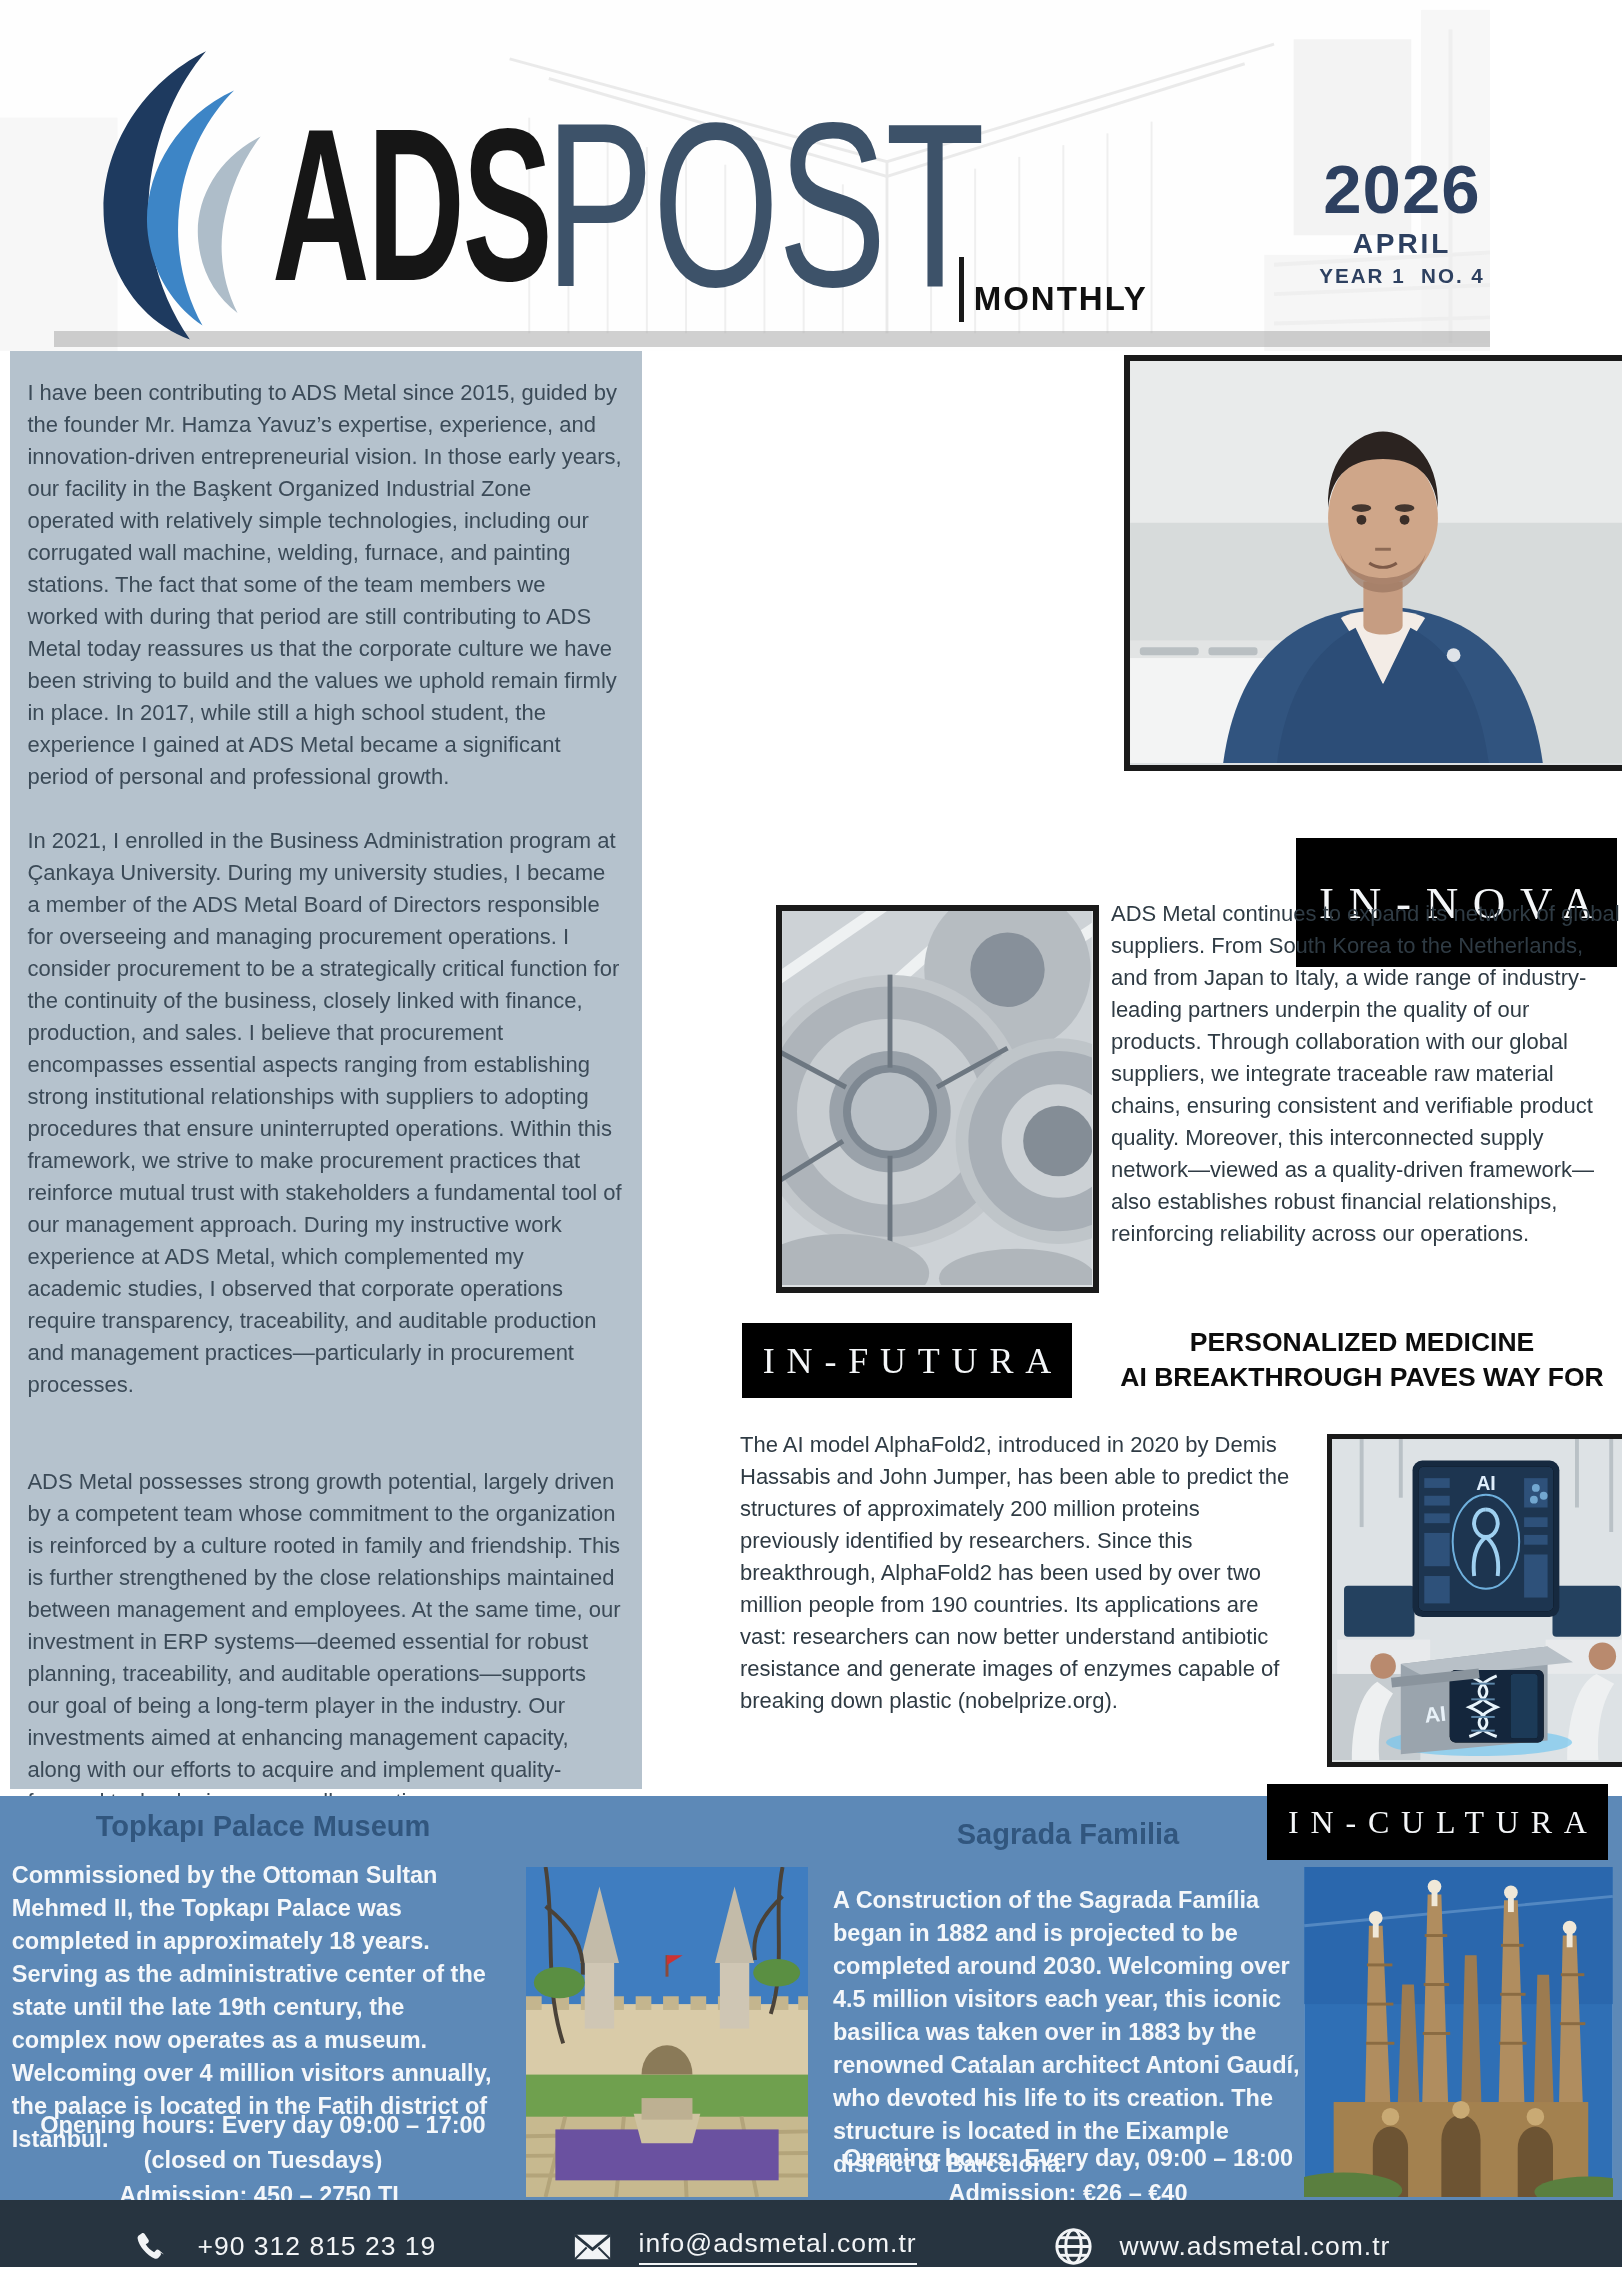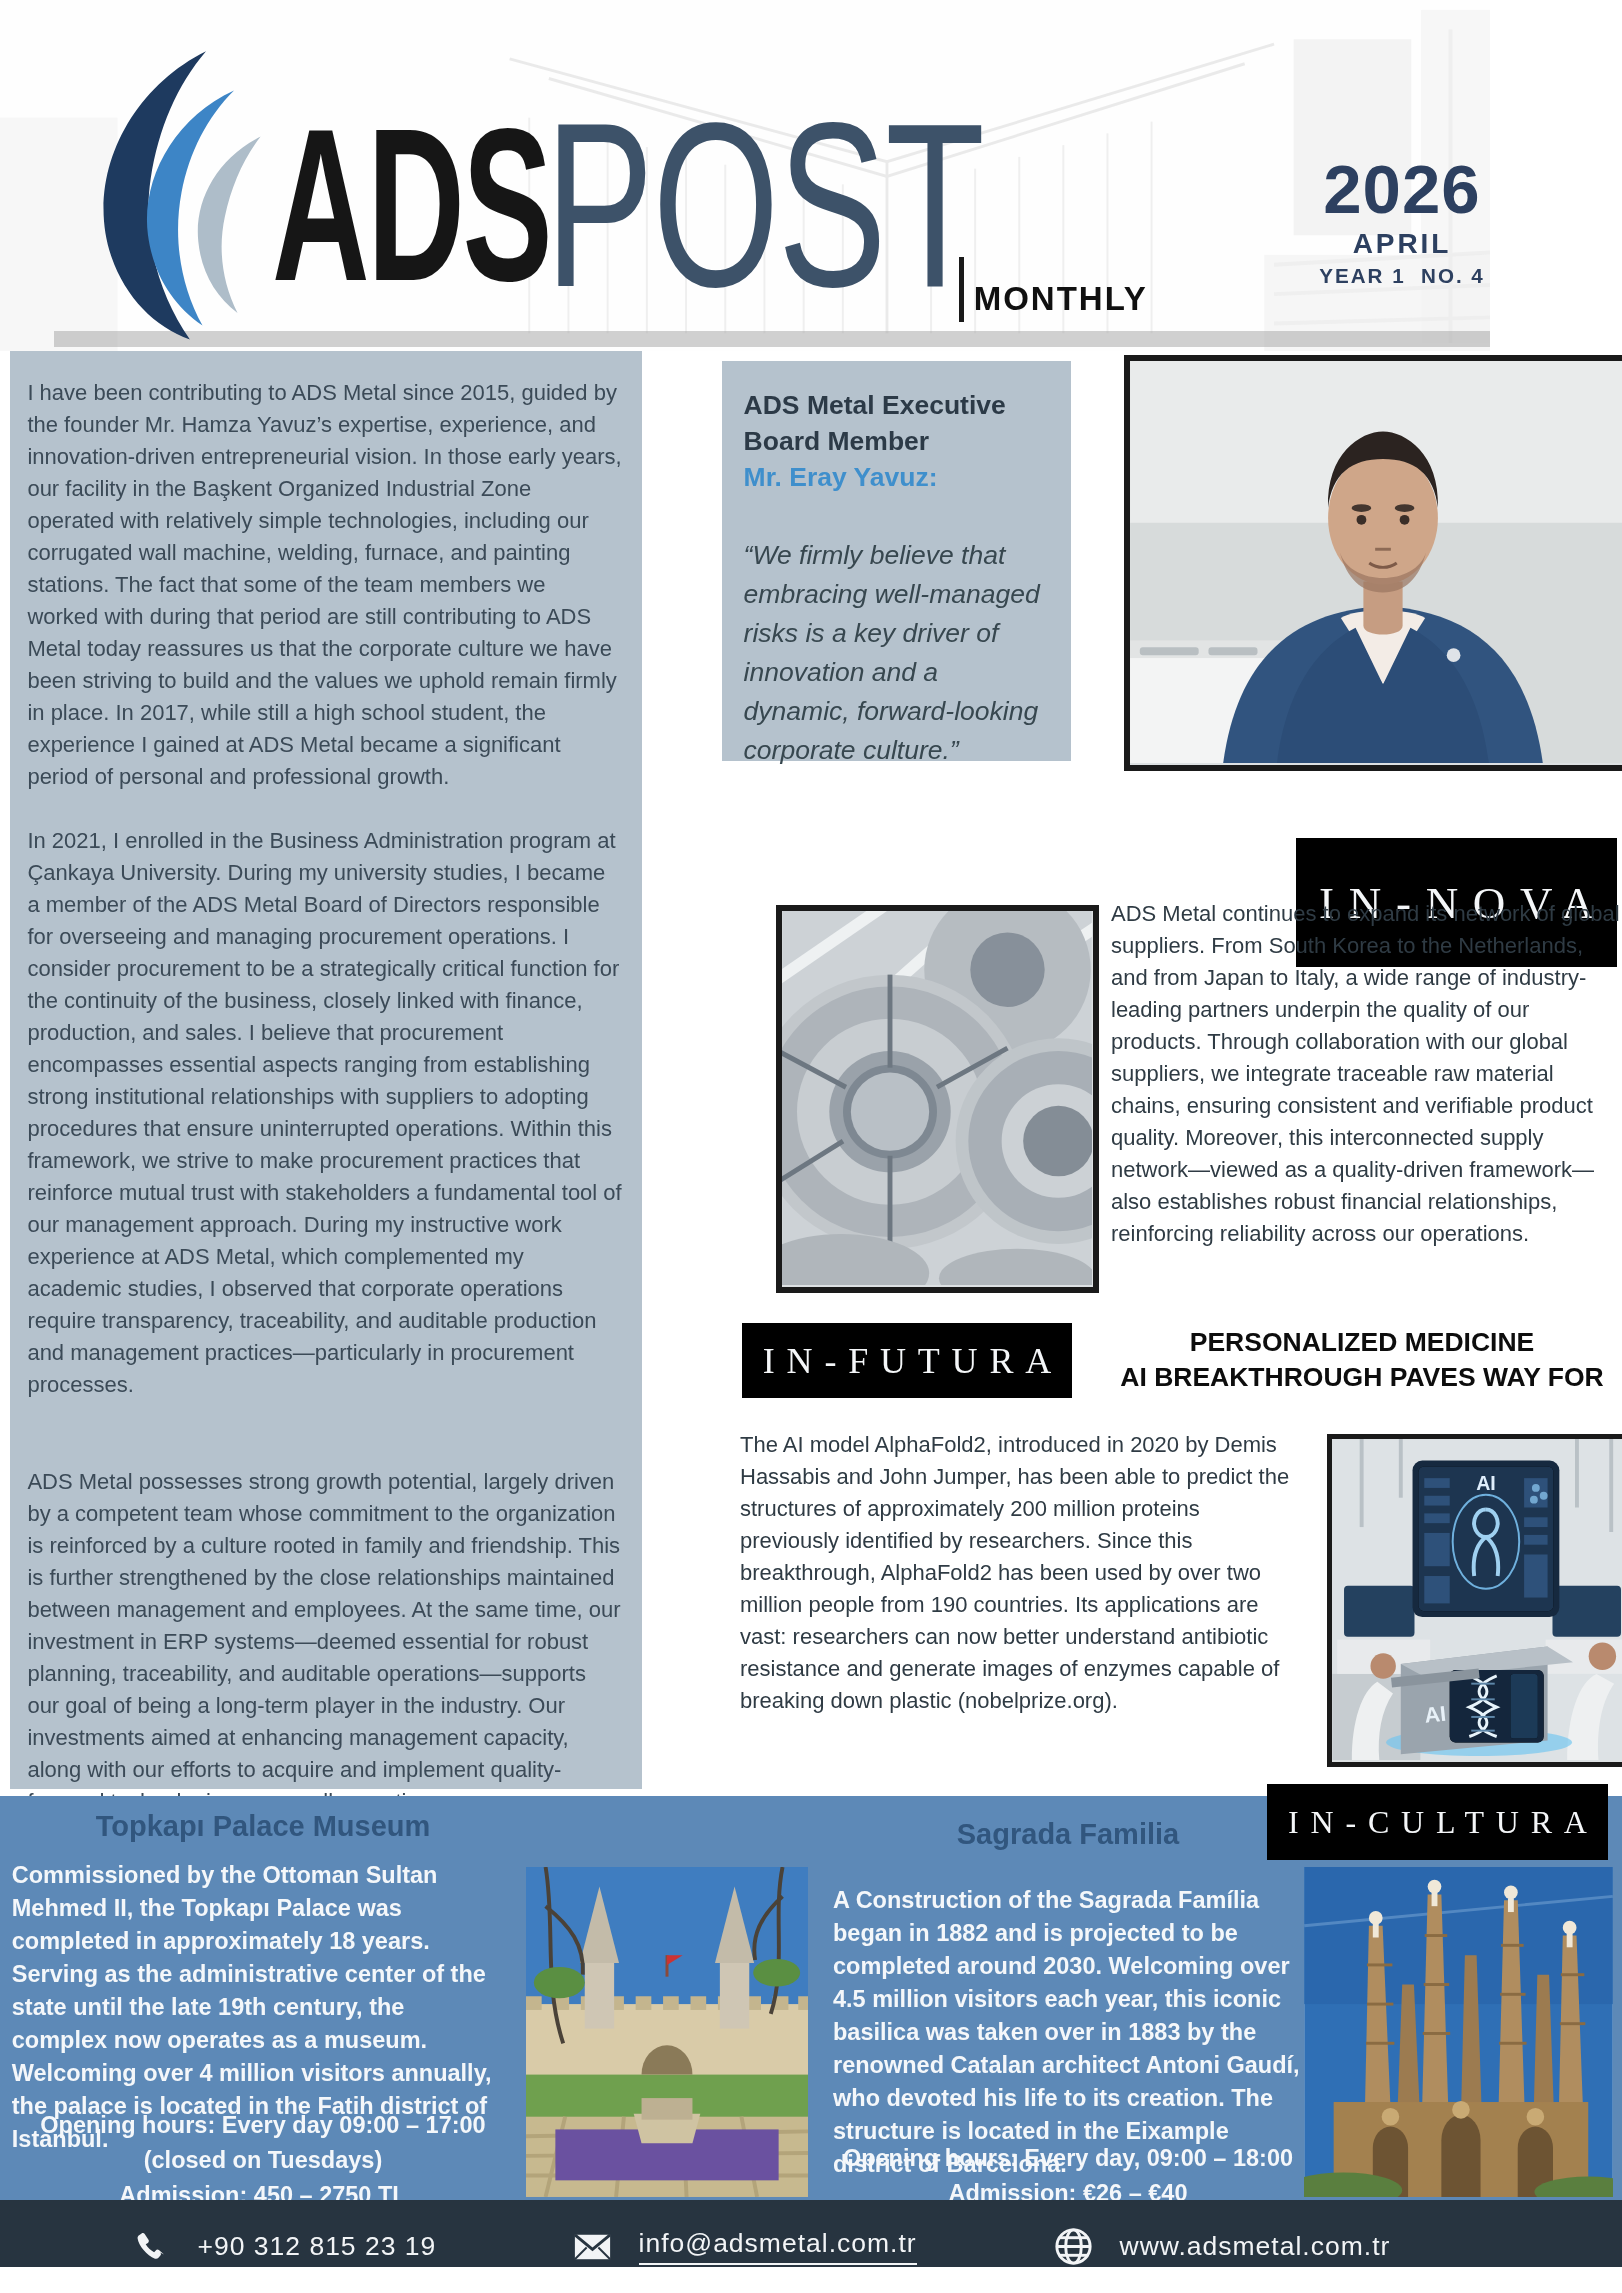--- a/index.html
+++ b/index.html
@@ -143,26 +143,20 @@
       <div class="date-issue">YEAR 1  NO. 4</div>
     </div>
   </div>
 
   <div class="left-panel">
     <p>I have been contributing to ADS Metal since 2015, guided by the founder Mr. Hamza Yavuz’s expertise, experience, and innovation-driven entrepreneurial vision. In those early years, our facility in the Başkent Organized Industrial Zone operated with relatively simple technologies, including our corrugated wall machine, welding, furnace, and painting stations. The fact that some of the team members we worked with during that period are still contributing to ADS Metal today reassures us that the corporate culture we have been striving to build and the values we uphold remain firmly in place. In 2017, while still a high school student, the experience I gained at ADS Metal became a significant period of personal and professional growth.</p>
     <p>In 2021, I enrolled in the Business Administration program at Çankaya University. During my university studies, I became a member of the ADS Metal Board of Directors responsible for overseeing and managing procurement operations. I consider procurement to be a strategically critical function for the continuity of the business, closely linked with finance, production, and sales. I believe that procurement encompasses essential aspects ranging from establishing strong institutional relationships with suppliers to adopting procedures that ensure uninterrupted operations. Within this framework, we strive to make procurement practices that reinforce mutual trust with stakeholders a fundamental tool of our management approach. During my instructive work experience at ADS Metal, which complemented my academic studies, I observed that corporate operations require transparency, traceability, and auditable production and management practices—particularly in procurement processes.</p>
     <p class="p3">ADS Metal possesses strong growth potential, largely driven by a competent team whose commitment to the organization is reinforced by a culture rooted in family and friendship. This is further strengthened by the close relationships maintained between management and employees. At the same time, our investment in ERP systems—deemed essential for robust planning, traceability, and auditable operations—supports our goal of being a long-term player in the industry. Our investments aimed at enhancing management capacity, along with our efforts to acquire and implement quality-focused technologies across all operations, are fundamentally geared toward creating a corporate culture that will endure for generations.</p>
   </div>
 
-  <div class="quote-box">
-    <div class="quote-title">ADS Metal Executive</div>
-    <div class="quote-title">Board Member</div>
-    <div class="quote-name">Mr. Eray Yavuz:</div>
-    <div class="quote-text">“We firmly believe that embracing well-managed risks is a key driver of innovation and a dynamic, forward-looking corporate culture.”</div>
-  </div>
 
   <div class="photo photo-portrait">
     <svg width="506" height="402" viewBox="0 0 516 410">
       <rect width="516" height="410" fill="#e9ebeb"></rect>
       <rect y="165" width="516" height="245" fill="#d7dbdb"></rect>
       <rect x="0" y="300" width="150" height="110" fill="#f3f4f4"></rect>
       <rect x="0" y="285" width="165" height="18" fill="#e2e4e4"></rect>
       <g fill="#b9bfc2">
           <rect x="10" y="292" width="60" height="8" rx="3"></rect>
           <rect x="80" y="292" width="50" height="8" rx="3"></rect>

